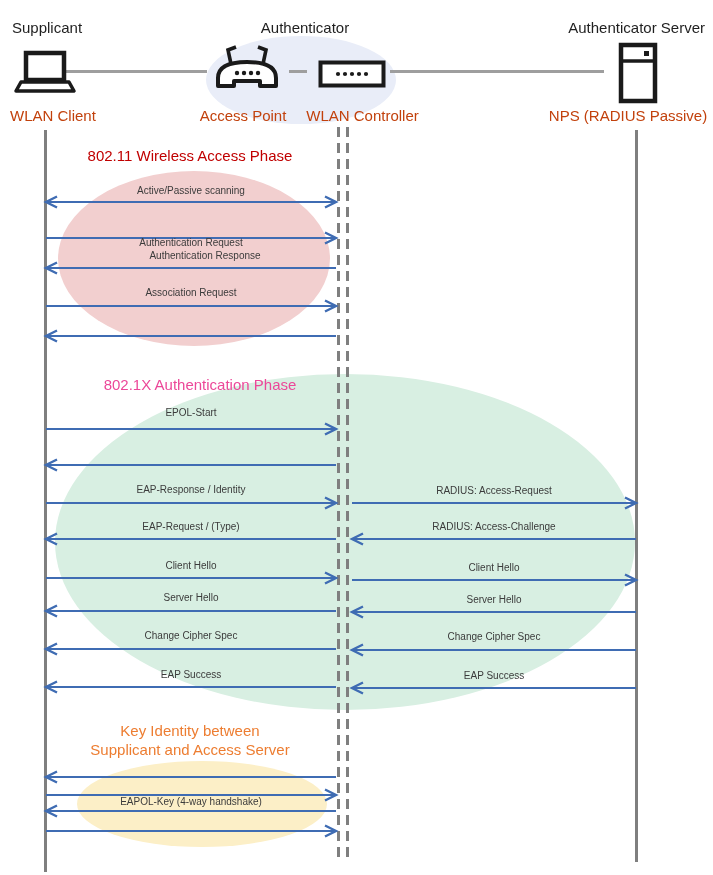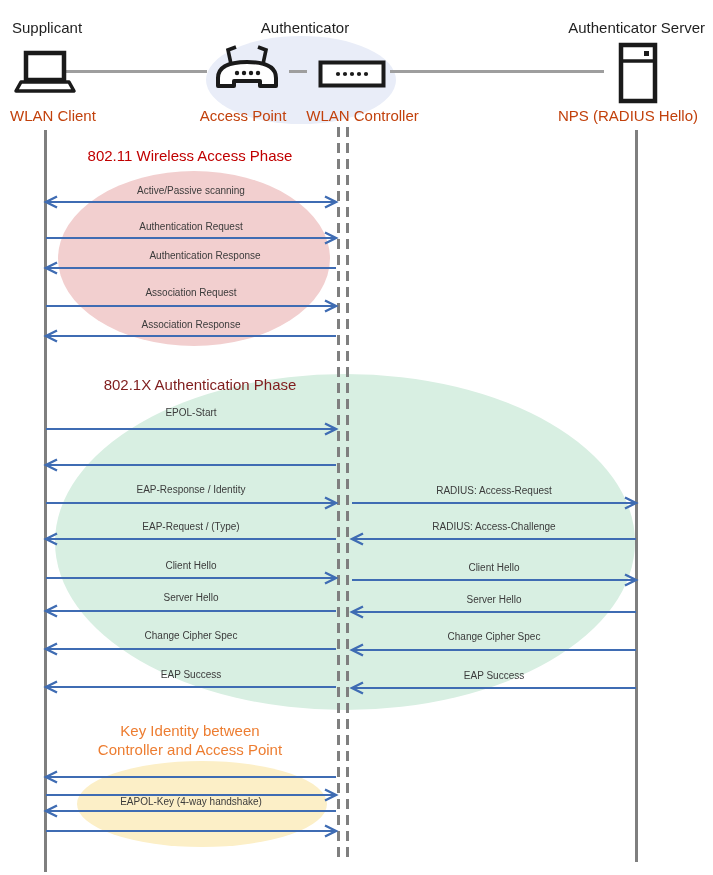--- a/index.html
+++ b/index.html
@@ -18,21 +18,21 @@
   .connector{position:absolute;height:3px;background:#9E9E9E;top:70px;}
   .lifeline{position:absolute;width:3px;background:#7F7F7F;}
   .lifeline.left{left:44px;top:130px;height:742px;}
   .lifeline.right{left:635px;top:130px;height:732px;}
   .lifeline-dashed{
     position:absolute;width:3px;top:127px;height:731px;
     background:repeating-linear-gradient(to bottom,#7F7F7F 0 10px,transparent 10px 16px);
   }
   .phase-title{position:absolute;width:300px;text-align:center;font-size:15px;white-space:nowrap;}
   .pt-red{color:#C00000;left:40px;top:147px;}
-  .pt-green{color:#7f1d1d;left:50px;top:376px;}
+  .pt-green{color:#ec4899;left:50px;top:376px;}
   .pt-orange{color:#ED7D31;left:40px;width:300px;}
   .pt-orange.l1{top:722px;}
   .pt-orange.l2{top:741px;}
   .msg-label{
     position:absolute;width:300px;height:18px;line-height:18px;text-align:center;
     font-size:10px;color:#3B3B3B;white-space:nowrap;
   }
   #arrow-layer{position:absolute;left:0;top:0;pointer-events:none;}
   #arrow-layer line{stroke:#3F6CB3;stroke-width:2.2;}
   #arrow-layer path{stroke:#3F6CB3;stroke-width:2.4;fill:none;stroke-linejoin:miter;}
@@ -87,31 +87,31 @@
     <svg width="40" height="62" viewBox="0 0 40 62">
       <rect x="3" y="3" width="34" height="56" fill="#fff" stroke="#1a1a1a" stroke-width="4.5"></rect>
       <line x1="4" y1="19" x2="36" y2="19" stroke="#1a1a1a" stroke-width="3.5"></line>
       <rect x="26" y="9" width="5" height="5" fill="#1a1a1a"></rect>
     </svg>
   </div>
 
   <div class="devlbl" style="left:10px;">WLAN Client</div>
   <div class="devlbl center" style="left:178px;width:130px;">Access Point</div>
   <div class="devlbl center" style="left:295px;width:135px;">WLAN Controller</div>
-  <div class="devlbl center" style="right:0px;width:170px;">NPS (RADIUS Hello)</div>
+  <div class="devlbl center" style="right:0px;width:170px;">NPS (RADIUS Passive)</div>
 
   <div class="lifeline left"></div>
   <div class="lifeline-dashed" style="left:337px;"></div>
   <div class="lifeline-dashed" style="left:346px;"></div>
   <div class="lifeline right"></div>
 
   <div class="phase-title pt-red">802.11 Wireless Access Phase</div>
   <div class="phase-title pt-green">802.1X Authentication Phase</div>
   <div class="phase-title pt-orange l1">Key Identity between</div>
-  <div class="phase-title pt-orange l2">Controller and Access Point</div>
+  <div class="phase-title pt-orange l2">Supplicant and Access Server</div>
 
   <svg id="arrow-layer" width="713" height="875">
       <g>
         <line x1="46" x2="336" y1="202" y2="202"></line>
         <path d="M 325 196.5 L 336 202 L 325 207.5"></path>
         <path d="M 57 196.5 L 46 202 L 57 207.5"></path>
       </g>
       <g>
         <line x1="46" x2="336" y1="238" y2="238"></line>
         <path d="M 325 232.5 L 336 238 L 325 243.5"></path>
@@ -196,24 +196,23 @@
         <line x1="46" x2="336" y1="811" y2="811"></line>
         <path d="M 57 805.5 L 46 811 L 57 816.5"></path>
       </g>
       <g>
         <line x1="46" x2="336" y1="831" y2="831"></line>
         <path d="M 325 825.5 L 336 831 L 325 836.5"></path>
       </g>
     </svg>
 
 <div class="msg-label" style="left: 41px; top: 182px;">Active/Passive scanning</div>
-    <div class="msg-label" style="left: 41px; top: 218px;">Authentication Request</div>
+    <div class="msg-label" style="left: 41px; top: 234px;">Authentication Request</div>
     <div class="msg-label" style="left: 55px; top: 247px;">Authentication Response</div>
     <div class="msg-label" style="left: 41px; top: 284px;">Association Request</div>
-    <div class="msg-label" style="left: 41px; top: 316px;">Association Response</div>
     <div class="msg-label" style="left: 41px; top: 404px;">EPOL-Start</div>
     <div class="msg-label" style="left: 41px; top: 481px;">EAP-Response / Identity</div>
     <div class="msg-label" style="left: 344px; top: 482px;">RADIUS: Access-Request</div>
     <div class="msg-label" style="left: 41px; top: 518px;">EAP-Request / (Type)</div>
     <div class="msg-label" style="left: 344px; top: 518px;">RADIUS: Access-Challenge</div>
     <div class="msg-label" style="left: 41px; top: 557px;">Client Hello</div>
     <div class="msg-label" style="left: 344px; top: 559px;">Client Hello</div>
     <div class="msg-label" style="left: 41px; top: 589px;">Server Hello</div>
     <div class="msg-label" style="left: 344px; top: 591px;">Server Hello</div>
     <div class="msg-label" style="left: 41px; top: 627px;">Change Cipher Spec</div>

